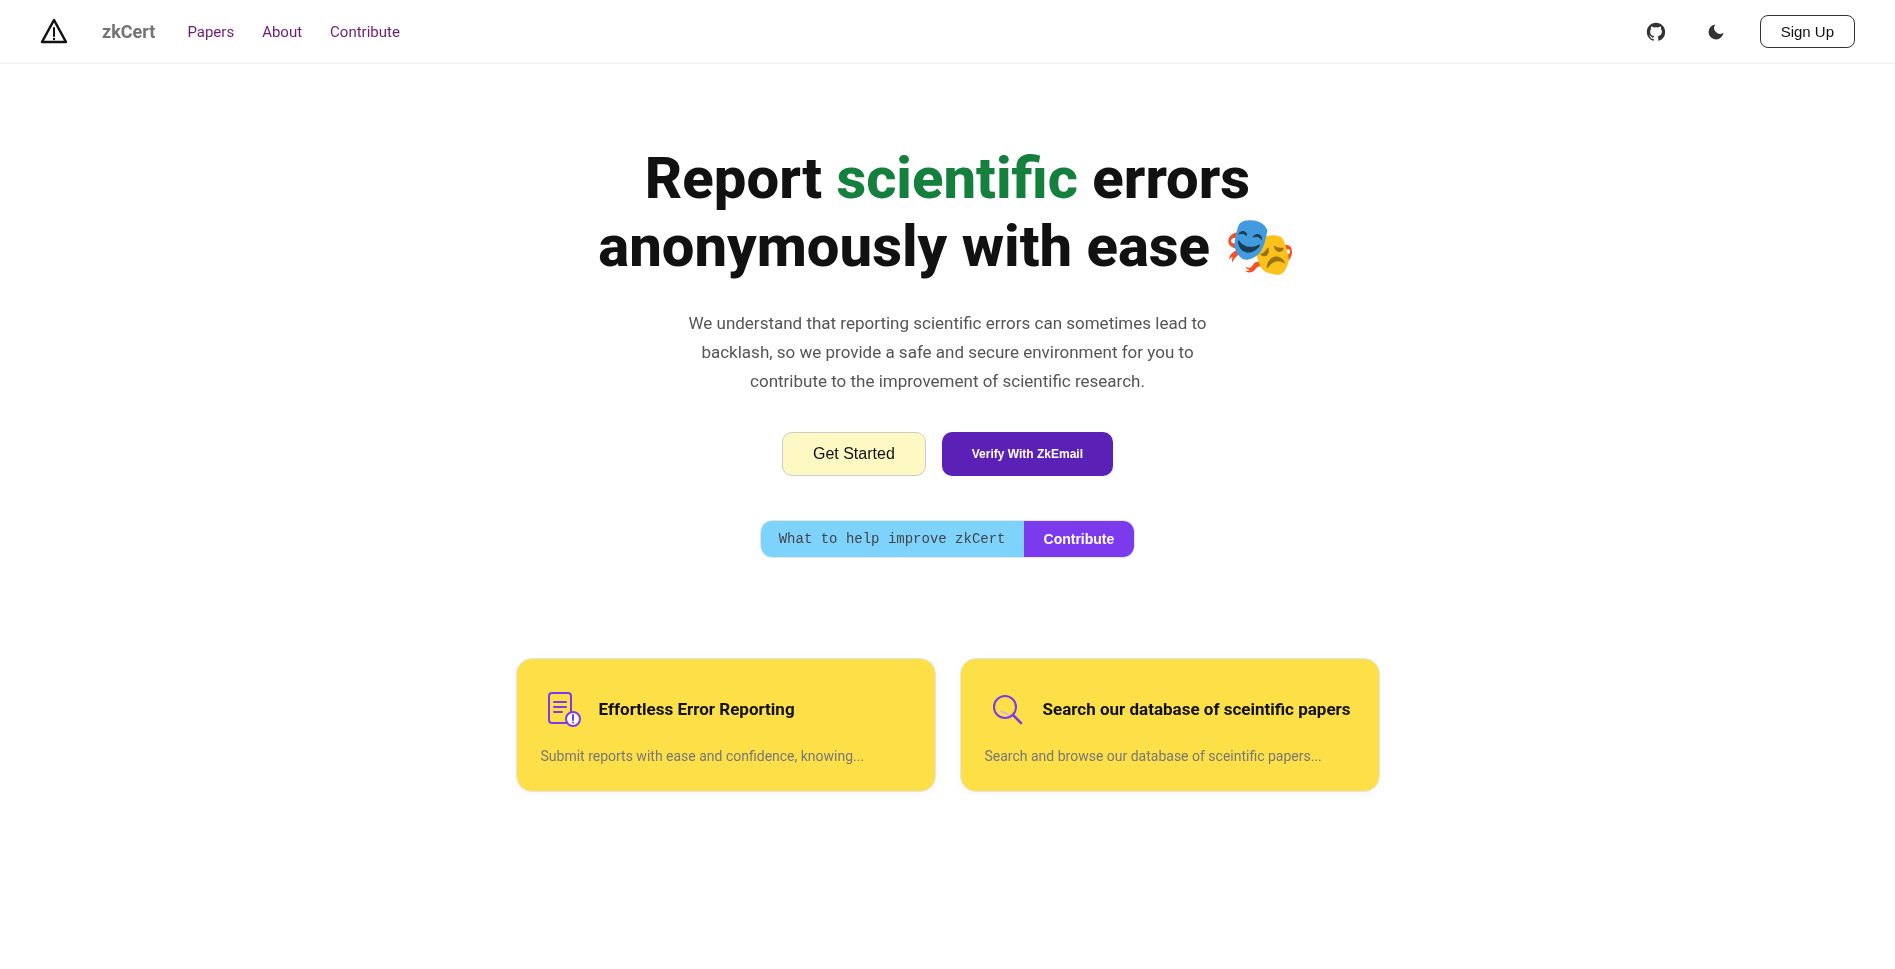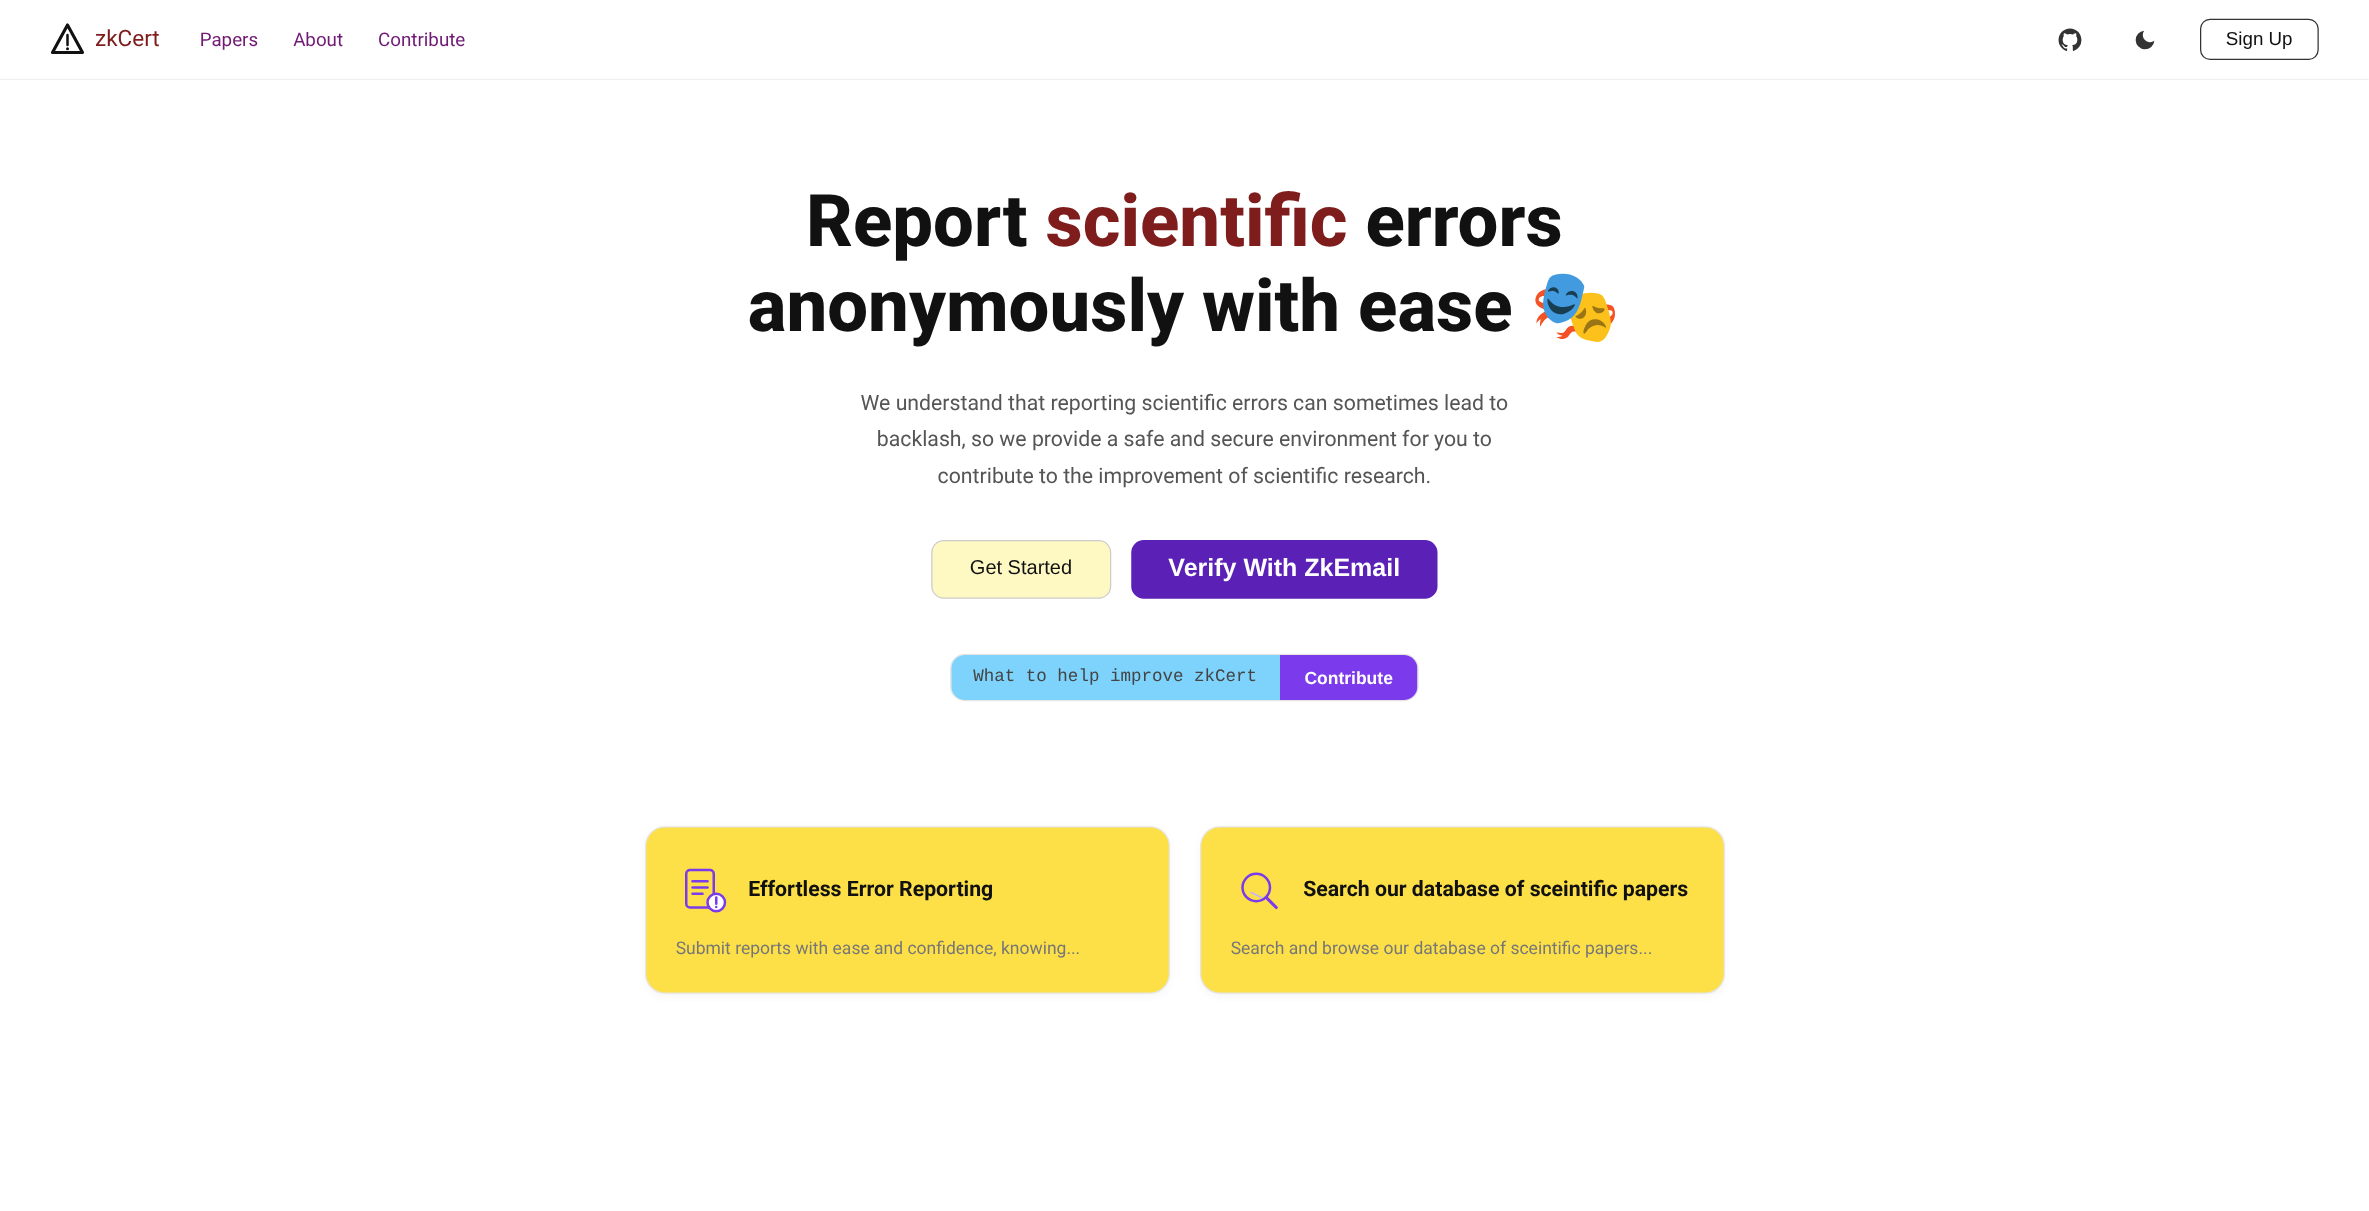--- a/index.html
+++ b/index.html
@@ -40,22 +40,23 @@
       color: #111;
     }
 
     .logo-icon {
       width: 28px;
       height: 28px;
     }
 
     .logo-text {
       font-size: 18px;
-      font-weight: 400;
-      color: #7f1d1d;
+      font-weight: 700;
+      color: #737373;
+      margin-left: 26px;
     }
 
     .nav-links {
       display: flex;
       align-items: center;
       gap: 28px;
     }
 
     .nav-link {
       font-size: 15px;
@@ -107,21 +108,21 @@
     .hero-title {
       font-size: 58px;
       font-weight: 800;
       line-height: 1.18;
       max-width: 700px;
       color: #111;
       margin-bottom: 28px;
     }
 
     .hero-title .accent {
-      color: #7f1d1d;
+      color: #15803d;
     }
 
     .hero-subtitle {
       font-size: 17px;
       color: #555;
       max-width: 520px;
       line-height: 1.7;
       margin-bottom: 36px;
     }
 
@@ -141,21 +142,21 @@
       cursor: pointer;
       color: #111;
     }
 
     .btn-primary {
       background: #5b21b6;
       color: #fff;
       border: none;
       border-radius: 10px;
       padding: 12px 30px;
-      font-size: 20px;
+      font-size: 12px;
       font-weight: 600;
       cursor: pointer;
     }
 
     
     .contribute-banner {
       display: flex;
       align-items: center;
       gap: 0;
       background: #f5f5f5;

